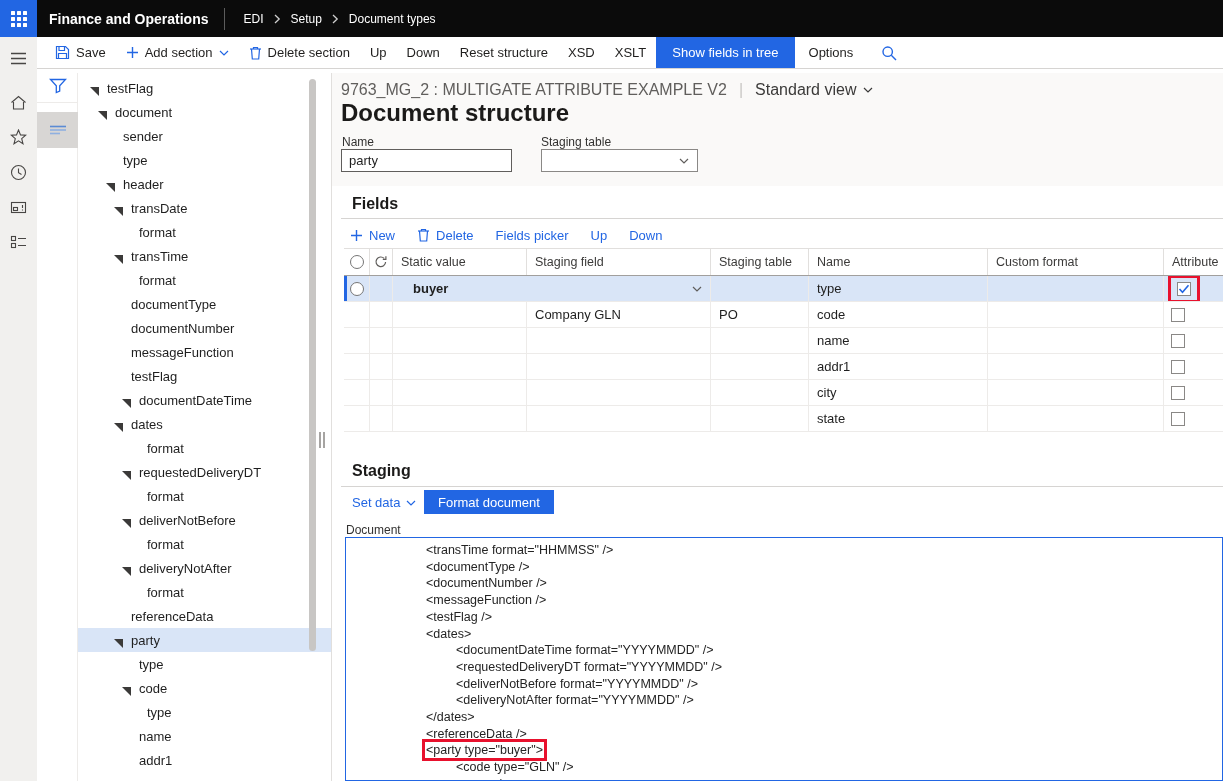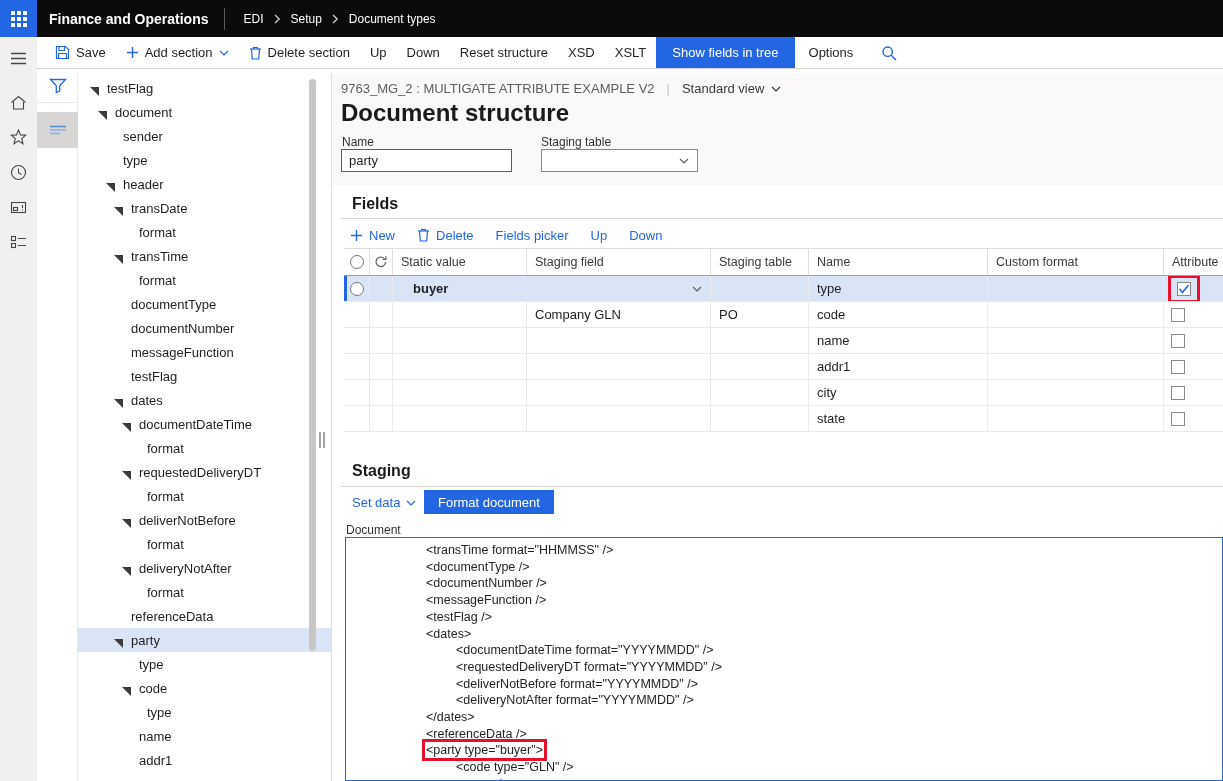--- a/index.html
+++ b/index.html
@@ -44,21 +44,21 @@
   .tree-item { height:24px; display:flex; align-items:center; font-size:13px; color:#1f1f1f; cursor:pointer; position:relative; white-space:nowrap; }
   .tree-item.selected { background:var(--selection); }
   .tree-arrow { position:absolute; width:9px; height:9px; }
   #tree-scroll { left:309px; top:79px; width:7px; height:572px; background:#c8c6c4; border-radius:4px; cursor:pointer; }
   #splitter { left:331px; top:73px; width:1px; height:708px; background:#e1dfdd; }
   #splitter-grip { left:319px; top:432px; width:8px; height:16px; cursor:col-resize; }
   #splitter-grip i { display:inline-block; width:2px; height:16px; background:#a6a4a2; margin-right:2px; }
 
   
   #headerband { left:332px; top:73px; width:891px; height:113px; background:#faf9f8; }
-  #record-line { left:341px; top:81px; display:flex; align-items:center; font-size:13px; color:#605e5c; }
+  #record-line { left:341px; top:81px; display:flex; align-items:center; font-size:16px; color:#605e5c; }
   #record-line .pipe { color:#c8c6c4; margin:0 12px; }
   #view-selector { color:#3b3a39; cursor:pointer; display:flex; align-items:center; gap:7px; }
   #page-heading { left:341px; top:99px; font-size:24px; font-weight:700; color:#1b1a19; }
   .fld-label { font-size:12px; color:#323130; }
   #name-label { left:342px; top:135px; }
   #name-input { left:341px; top:149px; width:171px; height:23px; border:1px solid #605e5c; background:#fff; font-size:13px; padding:0 7px; font-family:inherit; color:#1f1f1f; }
   #staging-label { left:541px; top:135px; }
   #staging-select { left:541px; top:149px; width:157px; height:23px; border:1px solid #8a8886; background:#fff; display:flex; align-items:center; justify-content:flex-end; padding-right:8px; color:#605e5c; cursor:pointer; }
 
   
@@ -305,30 +305,30 @@
     <div class="tree-item">
       <span style="padding-left: 53px;">documentNumber</span>
     </div>
     <div class="tree-item">
       <span style="padding-left: 53px;">messageFunction</span>
     </div>
     <div class="tree-item">
       <span style="padding-left: 53px;">testFlag</span>
     </div>
     <div class="tree-item">
+      <span class="tree-arrow" style="left: 44px;"><svg width="9" height="9" viewBox="0 0 9 9" fill="none" xmlns="http://www.w3.org/2000/svg">
+          <polygon points="0,0 9,0 9,9" fill="#3b3a39"></polygon>
+        </svg></span>
+      <span style="padding-left: 61px;">documentDateTime</span>
+    </div>
+    <div class="tree-item">
       <span class="tree-arrow" style="left: 36px;"><svg width="9" height="9" viewBox="0 0 9 9" fill="none" xmlns="http://www.w3.org/2000/svg">
           <polygon points="0,0 9,0 9,9" fill="#3b3a39"></polygon>
         </svg></span>
       <span style="padding-left: 53px;">dates</span>
-    </div>
-    <div class="tree-item">
-      <span class="tree-arrow" style="left: 44px;"><svg width="9" height="9" viewBox="0 0 9 9" fill="none" xmlns="http://www.w3.org/2000/svg">
-          <polygon points="0,0 9,0 9,9" fill="#3b3a39"></polygon>
-        </svg></span>
-      <span style="padding-left: 61px;">documentDateTime</span>
     </div>
     <div class="tree-item">
       <span style="padding-left: 69px;">format</span>
     </div>
     <div class="tree-item">
       <span class="tree-arrow" style="left: 44px;"><svg width="9" height="9" viewBox="0 0 9 9" fill="none" xmlns="http://www.w3.org/2000/svg">
           <polygon points="0,0 9,0 9,9" fill="#3b3a39"></polygon>
         </svg></span>
       <span style="padding-left: 61px;">requestedDeliveryDT</span>
     </div>

